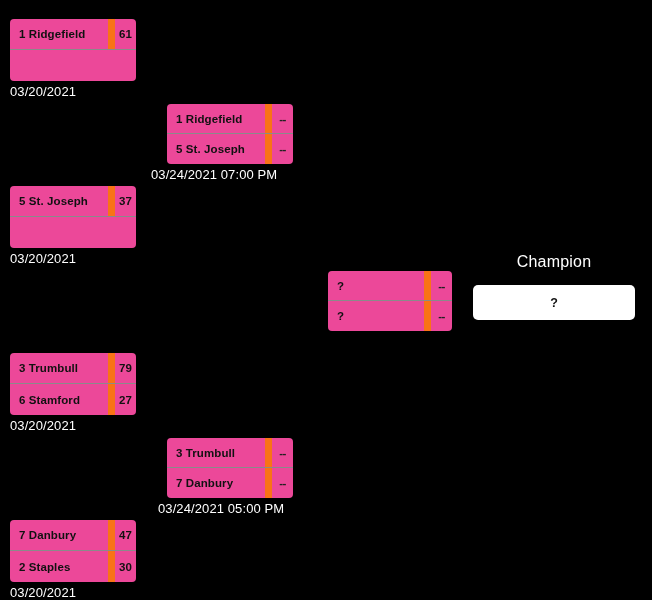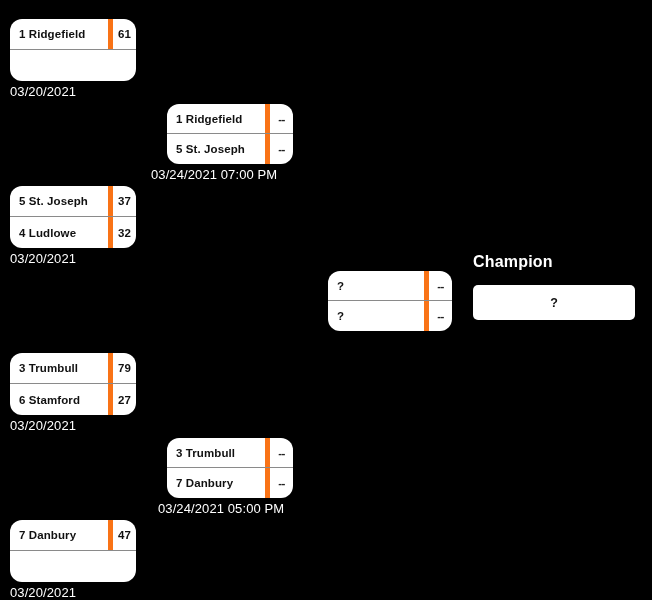--- a/index.html
+++ b/index.html
@@ -21,22 +21,22 @@
     left: 0;
     top: 0;
     width: 652px;
     height: 600px;
     background: #000000;
   }
 
   
   .match {
     position: absolute;
-    background: #ffffff;
-    border-radius: 12px;
+    background: #ec4899;
+    border-radius: 4px;
     box-sizing: border-box;
     overflow: hidden;
   }
   .match-row {
     position: relative;
     display: flex;
     align-items: center;
     height: 50%;
     box-sizing: border-box;
   }
@@ -53,21 +53,21 @@
     white-space: nowrap;
     overflow: hidden;
   }
   .team-score {
     flex: 0 0 auto;
     width: 28px;
     text-align: right;
     font-size: 11.5px;
     font-weight: bold;
     color: #111111;
-    border-left: 5px solid #f97316;
+    border-left: 7px solid #f97316;
     align-self: stretch;
     display: flex;
     align-items: center;
     justify-content: center;
     box-sizing: border-box;
   }
   .team-score.blank {
     color: #222222;
     letter-spacing: -0.5px;
   }
@@ -79,22 +79,23 @@
     font-size: 13px;
     font-weight: normal;
     color: #ffffff;
     letter-spacing: 0.1px;
     white-space: nowrap;
   }
 
   
   .champion-label {
     position: absolute;
+    text-align: center;
     font-size: 16px;
-    font-weight: bold;
+    font-weight: normal;
     color: #ffffff;
     letter-spacing: 0.2px;
     white-space: nowrap;
   }
   .champion-box {
     position: absolute;
     background: #ffffff;
     border-radius: 5px;
     display: flex;
     align-items: center;
@@ -118,43 +119,43 @@
       <span class="team-score">61</span>
     </div>
   </div>
   <div class="match-date" style="left:10px; top:84px; width:126px;">03/20/2021</div>
 
   <div class="match" style="left:10px; top:186px; width:126px; height:62px;">
     <div class="match-row top">
       <span class="team-name">5 St. Joseph</span>
       <span class="team-score">37</span>
     </div>
-    <div class="match-row bottom">
-      <span class="team-name">4 Ludlowe</span>
-      <span class="team-score">32</span>
-    </div>
   </div>
   <div class="match-date" style="left:10px; top:251px; width:126px;">03/20/2021</div>
 
   <div class="match" style="left:10px; top:353px; width:126px; height:62px;">
     <div class="match-row top">
       <span class="team-name">3 Trumbull</span>
       <span class="team-score">79</span>
     </div>
     <div class="match-row bottom">
       <span class="team-name">6 Stamford</span>
       <span class="team-score">27</span>
     </div>
   </div>
   <div class="match-date" style="left:10px; top:418px; width:126px;">03/20/2021</div>
 
   <div class="match" style="left:10px; top:520px; width:126px; height:62px;">
     <div class="match-row top">
       <span class="team-name">7 Danbury</span>
       <span class="team-score">47</span>
+    </div>
+    <div class="match-row bottom">
+      <span class="team-name">2 Staples</span>
+      <span class="team-score">30</span>
     </div>
   </div>
   <div class="match-date" style="left:10px; top:585px; width:126px;">03/20/2021</div>
 
   <div class="match" style="left:167px; top:104px; width:126px; height:60px;">
     <div class="match-row top">
       <span class="team-name">1 Ridgefield</span>
       <span class="team-score blank">--</span>
     </div>
     <div class="match-row bottom">

